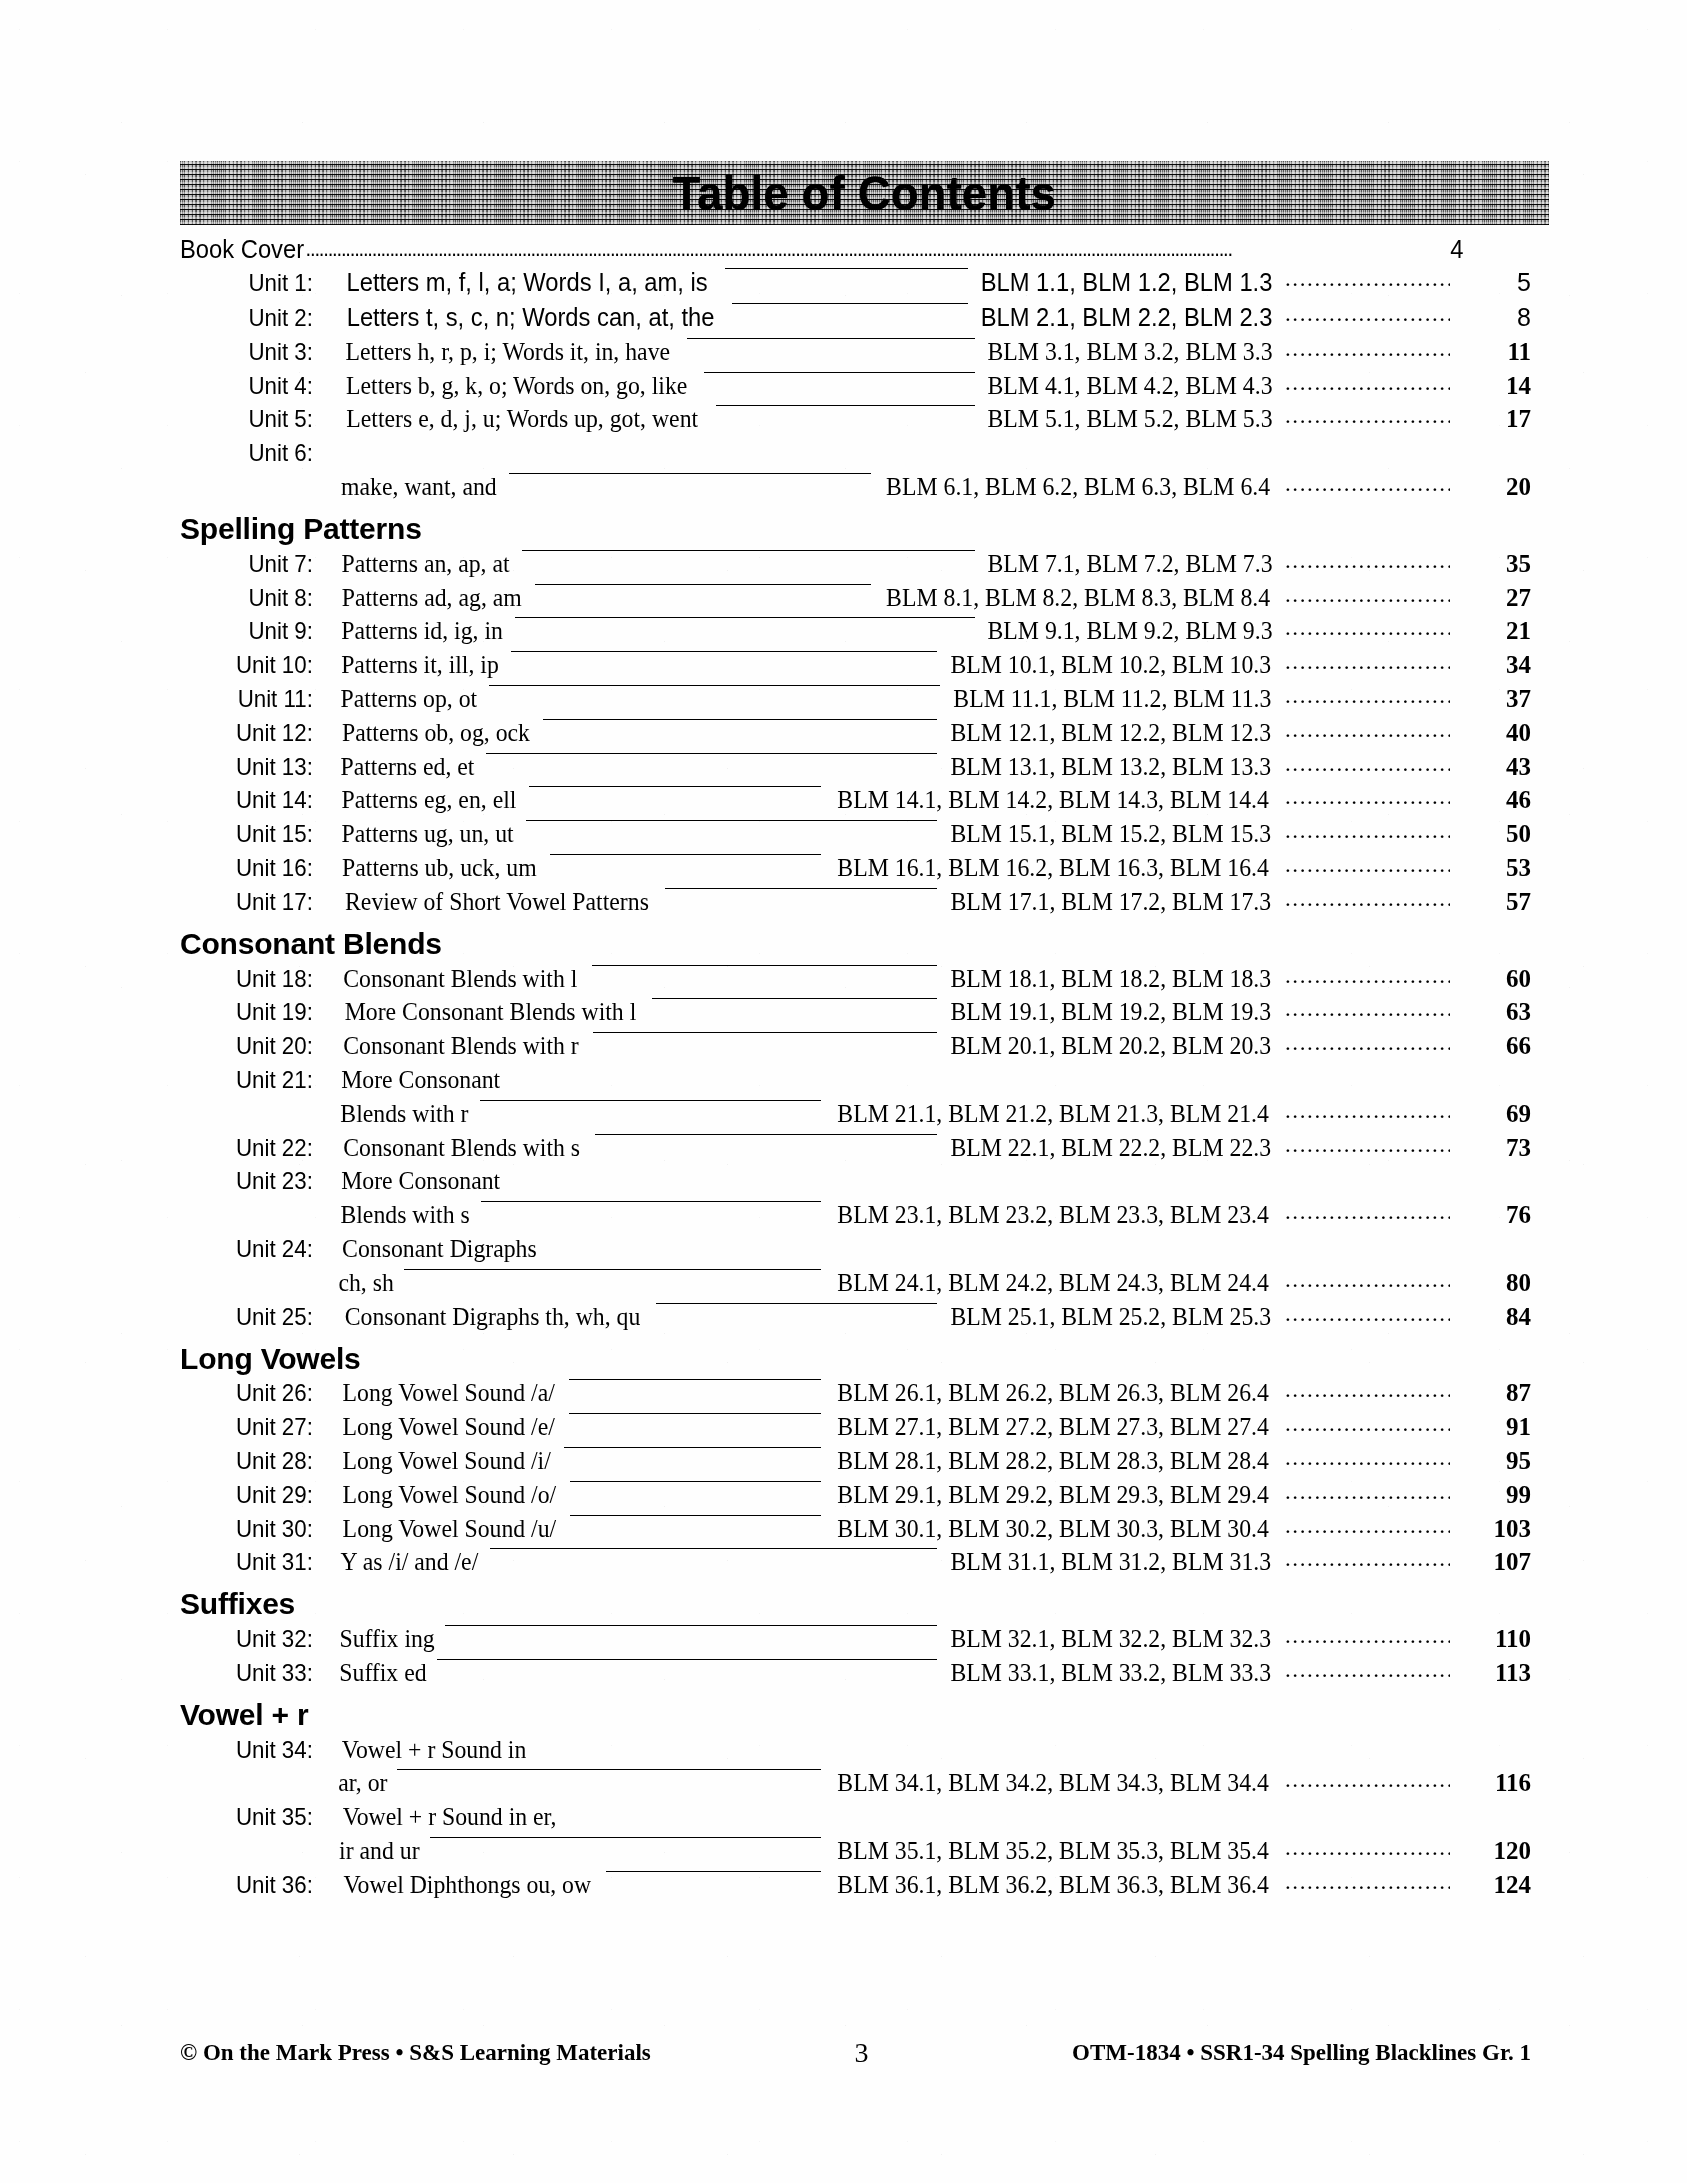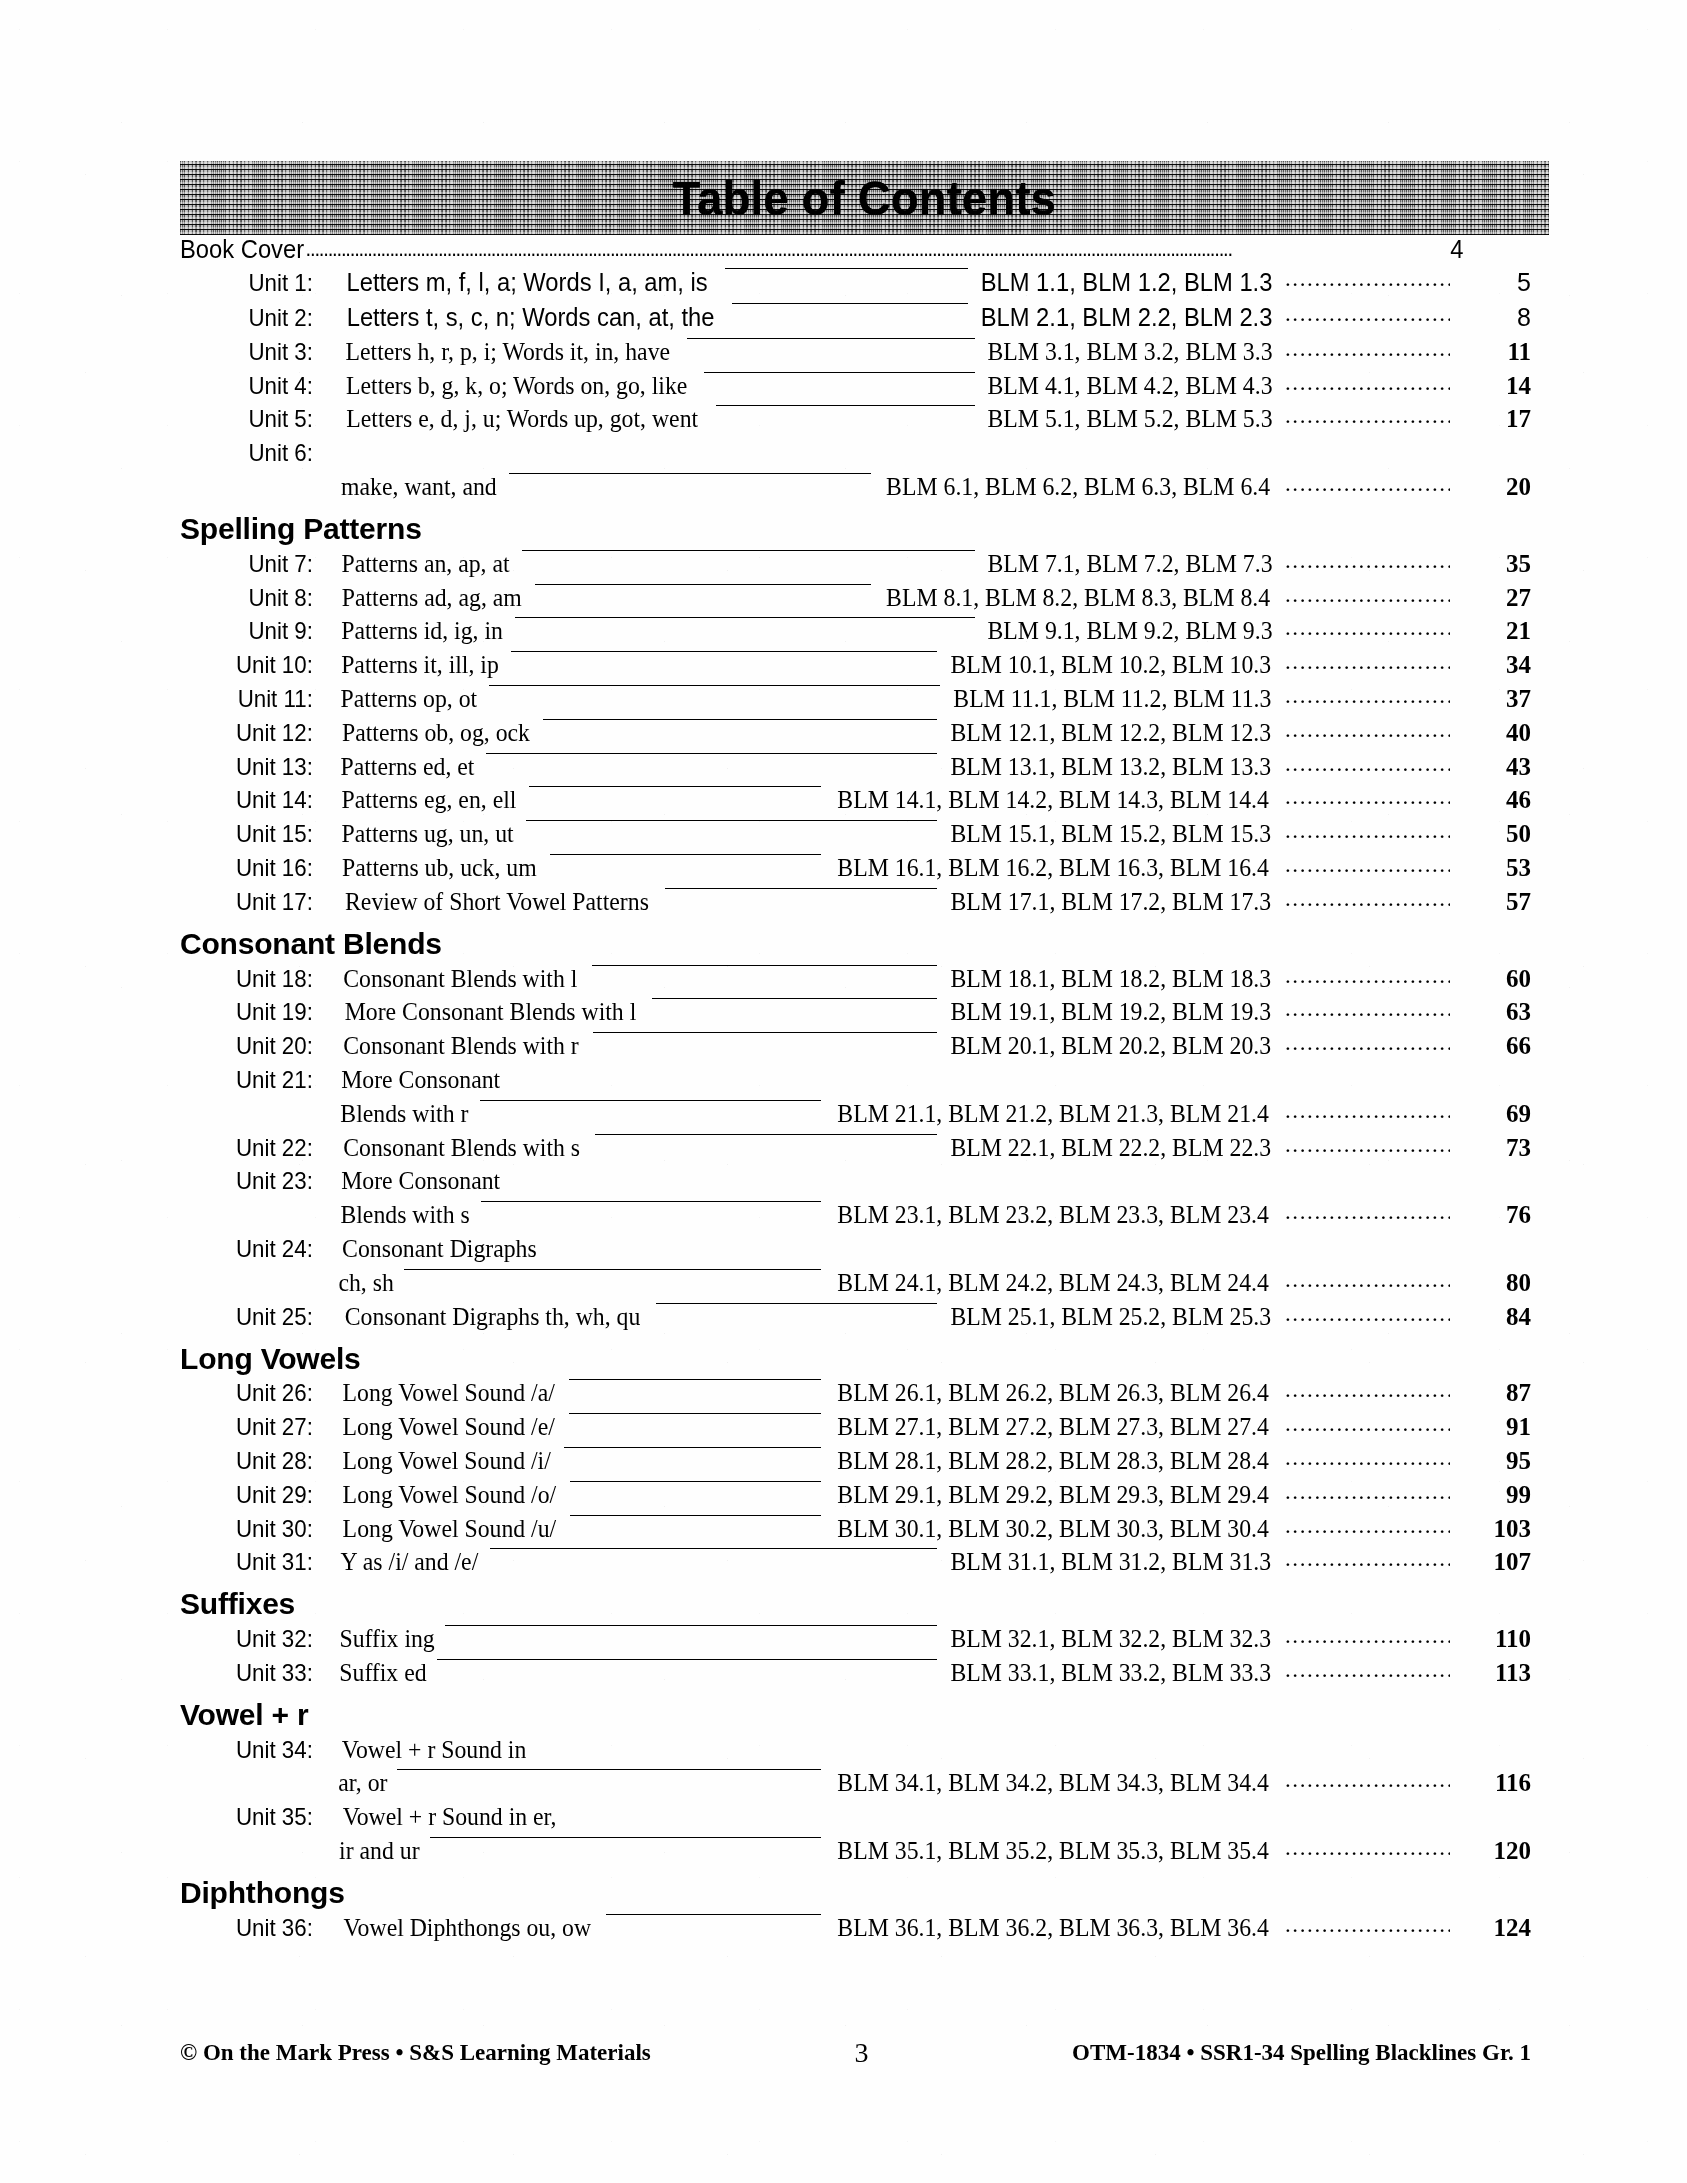--- a/index.html
+++ b/index.html
@@ -23,21 +23,21 @@
     height: 2183px;
     background: #fefefe;
   }
 
   
   .banner {
     position: absolute;
     left: 180px;
     top: 161px;
     width: 1369px;
-    height: 74px;
+    height: 64px;
     background-color: #6e6e6e;
     background-image:
       repeating-linear-gradient(0deg,
         rgba(0,0,0,0.95) 0px, rgba(0,0,0,0.95) 0.8px,
         rgba(255,255,255,0.55) 0.8px, rgba(255,255,255,0.55) 2.5px,
         rgba(0,0,0,0.75) 2.5px, rgba(0,0,0,0.75) 3.3px,
         rgba(255,255,255,0.30) 3.3px, rgba(255,255,255,0.30) 5px),
       repeating-linear-gradient(90deg,
         rgba(0,0,0,0.90) 0px, rgba(0,0,0,0.90) 0.8px,
         rgba(255,255,255,0.45) 0.8px, rgba(255,255,255,0.45) 2.5px,
@@ -616,21 +616,20 @@
         <div class="unit-row cont">
           <span class="unit-label">Unit 35:</span>
           <span class="unit-body">
             <span class="unit-desc">ir and ur</span>
             <span class="blank-rule"></span>
             <span class="unit-blm">BLM 35.1, BLM 35.2, BLM 35.3, BLM 35.4</span>
             <span class="leader">..........................</span>
             <span class="unit-page">120</span>
           </span>
         </div>
-        <div class="section-heading">Diphthongs</div>
         <div class="unit-row">
           <span class="unit-label">Unit 36:</span>
           <span class="unit-body">
             <span class="unit-desc">Vowel Diphthongs ou, ow</span>
             <span class="blank-rule"></span>
             <span class="unit-blm">BLM 36.1, BLM 36.2, BLM 36.3, BLM 36.4</span>
             <span class="leader">..........................</span>
             <span class="unit-page">124</span>
           </span>
         </div>

